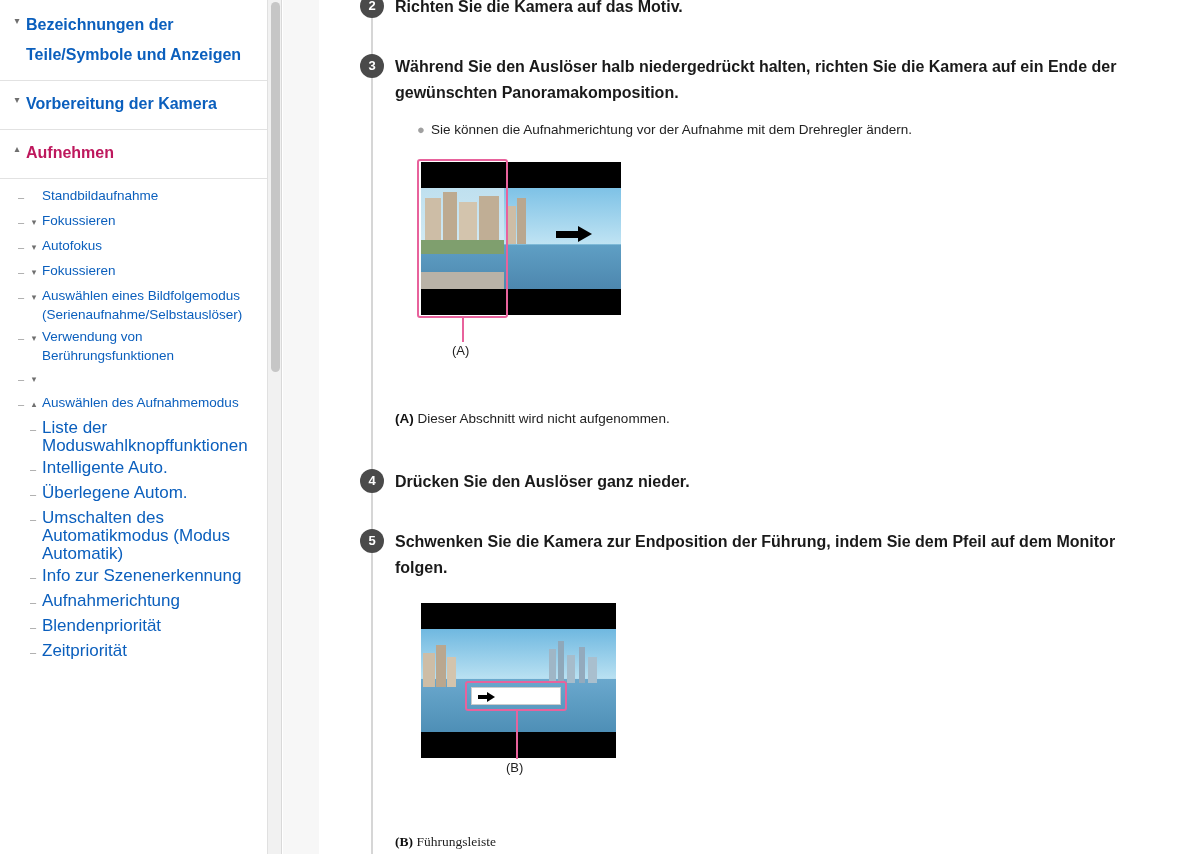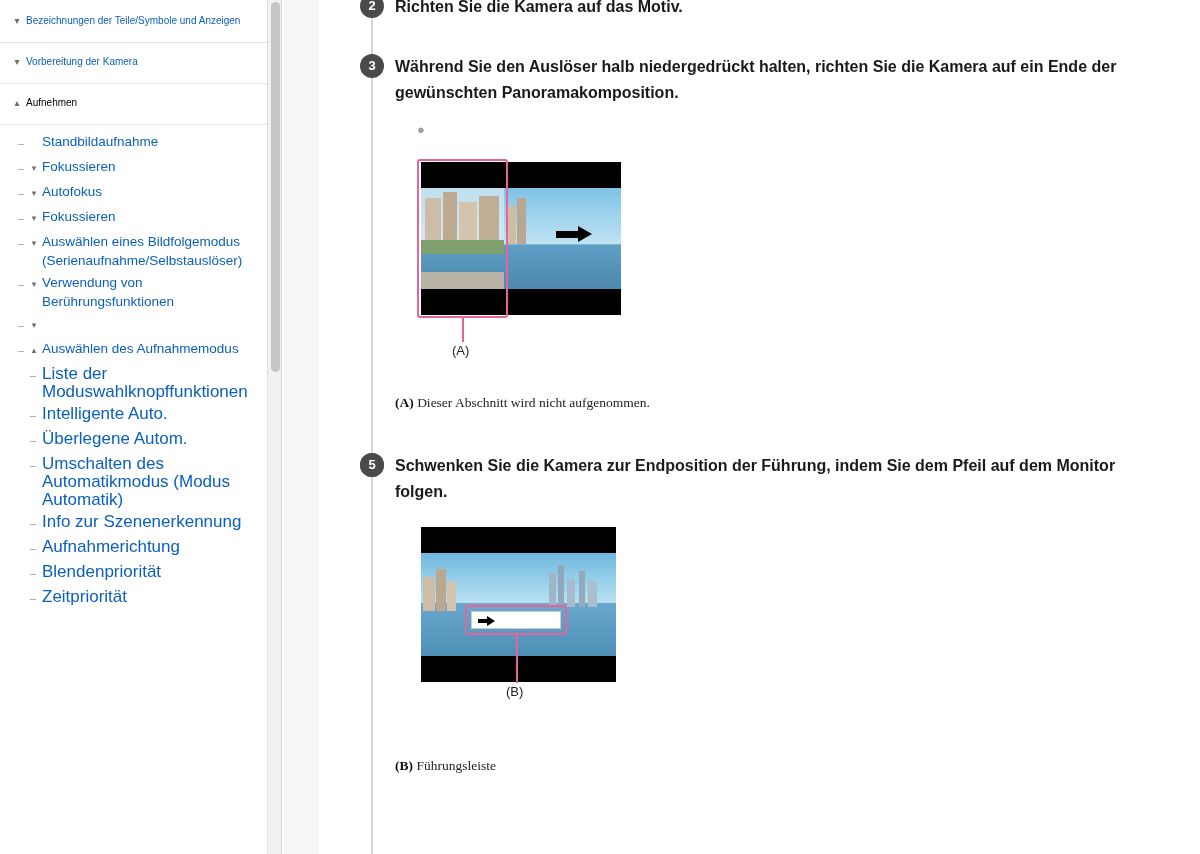--- a/index.html
+++ b/index.html
@@ -45,26 +45,26 @@
   .sec-arrow {
     width: 18px;
     flex: 0 0 18px;
     color: #6f6f6f;
     font-size: 10px;
     line-height: 22px;
     text-align: center;
     user-select: none;
   }
   .sec-title {
-    font-size: 10px;
-    font-weight: normal;
+    font-size: 16px;
+    font-weight: bold;
     color: #0b5fbd;
-    line-height: 21px;
-  }
-  .sec-title.dark { color: #000000; }
+    line-height: 30px;
+  }
+  .sec-title.dark { color: #be185d; }
 
   .tree {
     padding: 6px 0 0 0;
   }
   .tree-item {
     display: flex;
     align-items: flex-start;
     padding: 2px 10px 2px 18px;
   }
   .tree-dash {
@@ -470,20 +470,21 @@
     <div class="step-num">2</div>
     <p class="step-title">Richten Sie die Kamera auf das Motiv.</p>
   </div>
 
   <div class="step" style="margin-top:34px;">
     <div class="step-num">3</div>
     <p class="step-title">Während Sie den Auslöser halb niedergedrückt halten, richten Sie die Kamera auf ein Ende der gewünschten Panoramakomposition.</p>
 
     <div class="bullet-row">
       <span class="bullet-dot">●</span>
+      <span class="bullet-text">Sie können die Aufnahmerichtung vor der Aufnahme mit dem Drehregler ändern.</span>
     </div>
 
     <div class="fig1-wrap">
       <div class="fig1-photo">
         <div class="band" style="top:0;"></div>
         <div class="band" style="bottom:0;"></div>
 
         <div class="fig1-img-left">
           <div class="sea"></div>
           <div class="bldg" style="left:4px; top:10px; width:16px; height:46px; background:#cdbda6;"></div>
@@ -503,28 +504,29 @@
             <div class="head"></div>
           </div>
         </div>
       </div>
 
       <div class="pink-box" style="left:-4px; top:-3px; width:91px; height:159px;"></div>
       <div class="leader" style="left:41px; top:156px; height:24px;"></div>
       <div class="label-a" style="left:31px; top:181px;">(A)</div>
     </div>
 
-    <div class="caption" style="margin-top:16px; margin-left:0px;font-family:Liberation Serif, serif;">
+    <div class="caption" style="margin-top:32px; margin-left:0px;">
       <b>(A)</b>
       <span>Dieser Abschnitt wird nicht aufgenommen.</span>
     </div>
   </div>
 
   <div class="step" style="margin-top:40px;">
     <div class="step-num">4</div>
+    <p class="step-title">Drücken Sie den Auslöser ganz nieder.</p>
   </div>
 
   <div class="step" style="margin-top:34px;">
     <div class="step-num">5</div>
     <p class="step-title">Schwenken Sie die Kamera zur Endposition der Führung, indem Sie dem Pfeil auf dem Monitor folgen.</p>
 
     <div class="fig2-wrap">
       <div class="fig2-photo">
         <div class="fig2-scene">
           <div class="bldg" style="left:2px; top:24px; width:12px; height:34px; background:#cdbda6;"></div>

